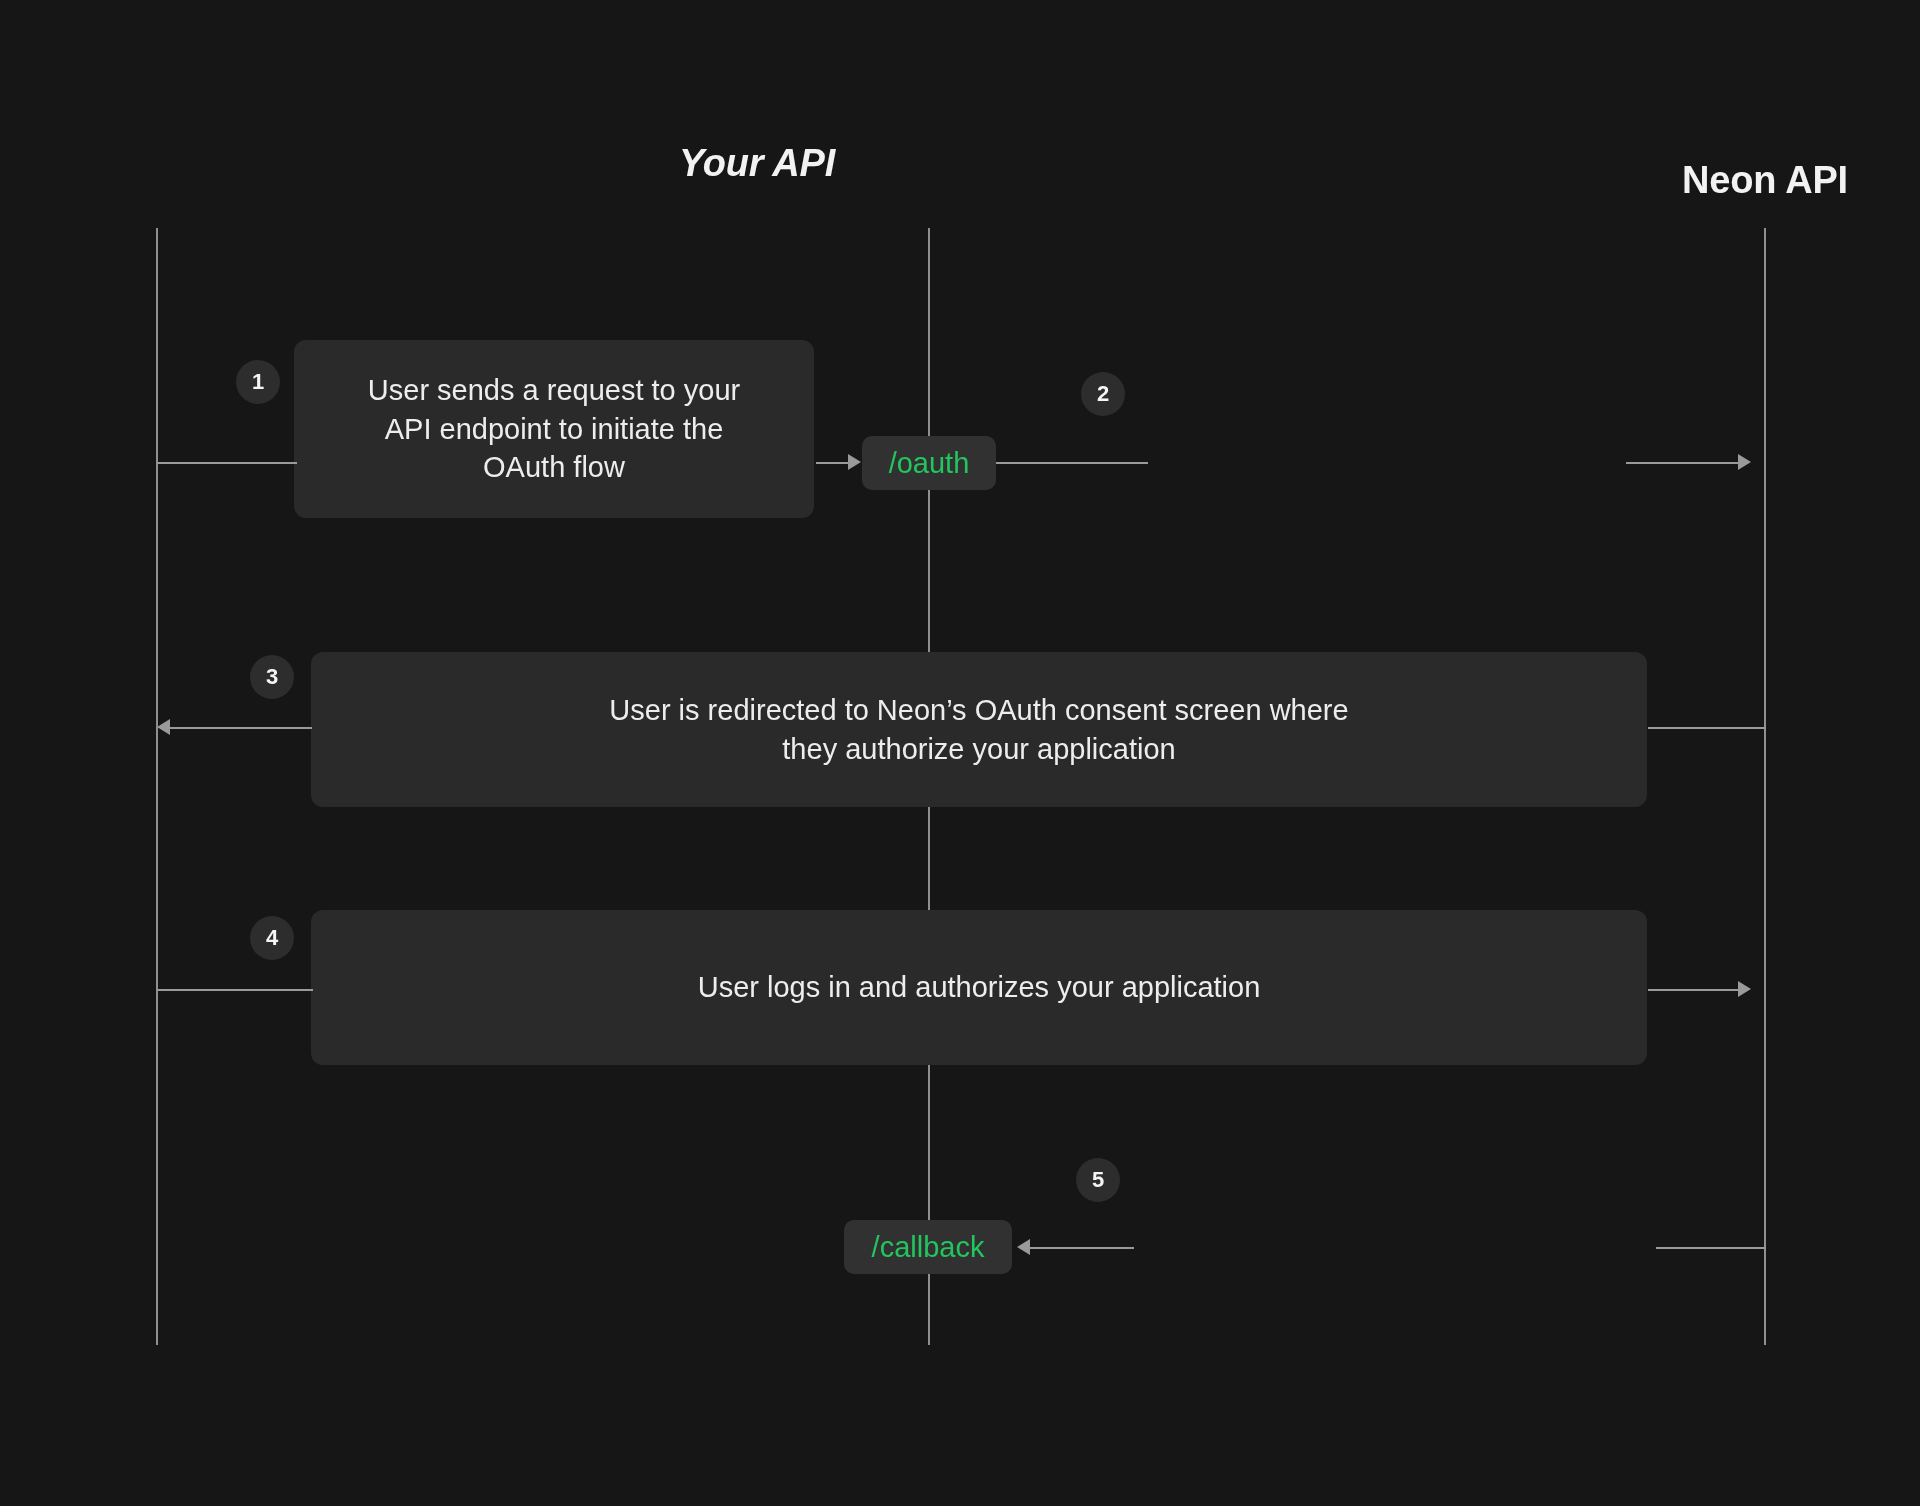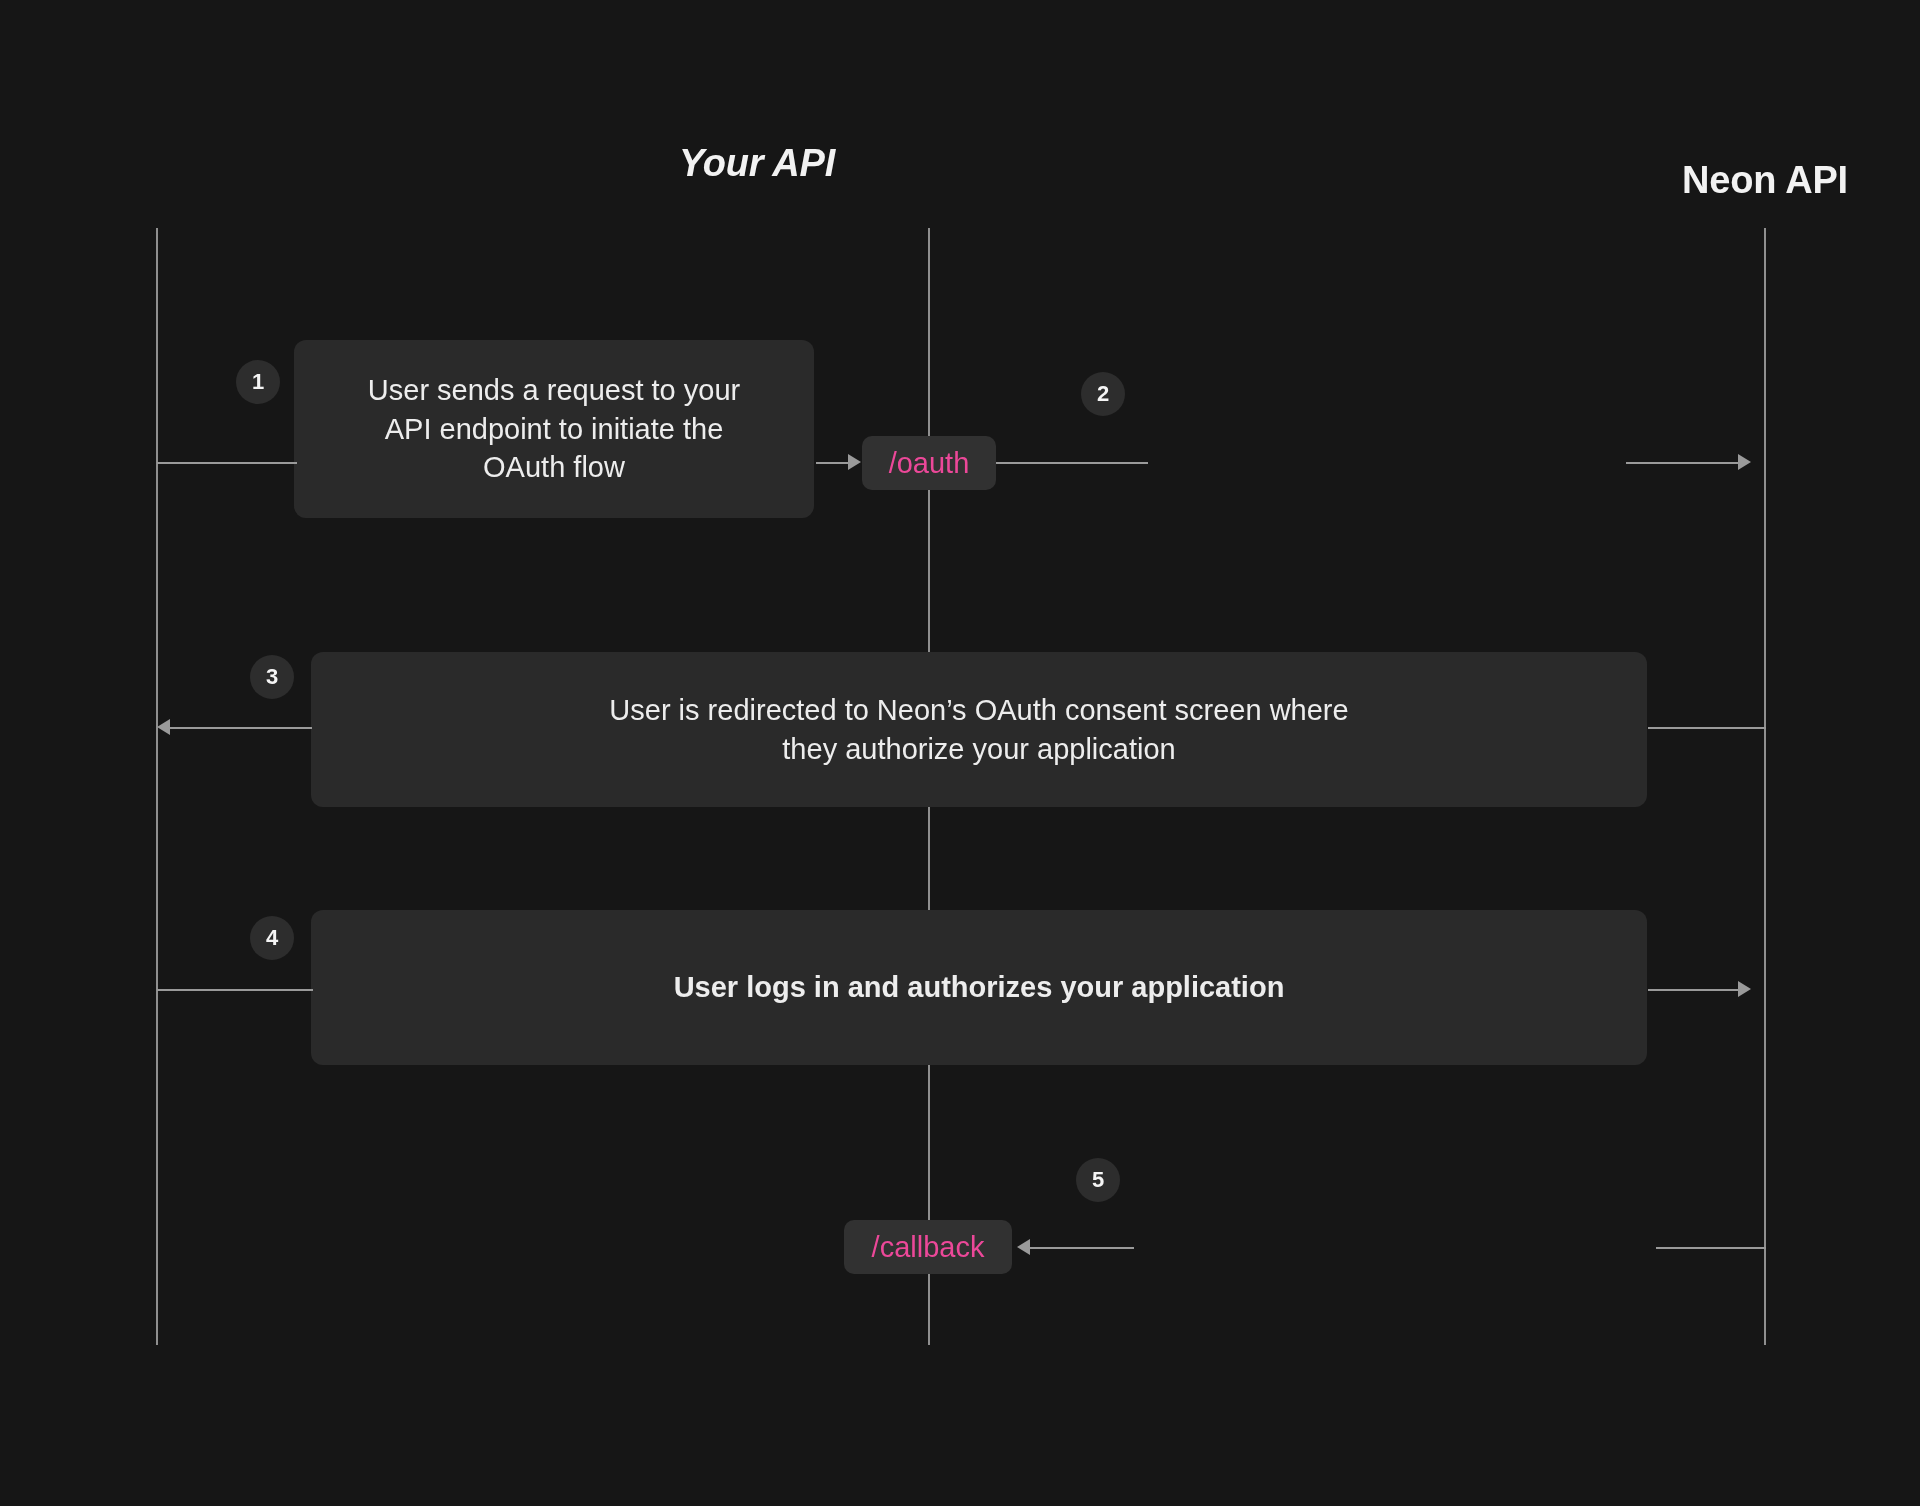--- a/index.html
+++ b/index.html
@@ -59,21 +59,21 @@
     color: #ededed;
     font-size: 29px;
     line-height: 1.34;
     text-align: center;
     white-space: pre-line;
   }
 
   .box-1 { left: 294px;  top: 340px;  width: 520px; height: 178px; }
   .box-2 { left: 1146px; top: 358px;  width: 480px; height: 178px; }
   .box-3 { left: 311px;  top: 652px;  width: 1336px; height: 155px; }
-  .box-4 { left: 311px;  top: 910px;  width: 1336px; height: 155px; font-weight: bold; }
+  .box-4 { left: 311px;  top: 910px;  width: 1336px; height: 155px; }
   .box-5 { left: 1134px; top: 1160px; width: 522px;  height: 196px; }
 
   
   .badge {
     position: absolute;
     width: 44px;
     height: 44px;
     border-radius: 50%;
     background: #2d2d2d;
     color: #f5f5f5;
@@ -88,21 +88,21 @@
   .badge-2 { left: 1081px; top: 372px; }
   .badge-3 { left: 250px;  top: 655px; }
   .badge-4 { left: 250px;  top: 916px; }
   .badge-5 { left: 1076px; top: 1158px; }
 
   
   .chip {
     position: absolute;
     background: #313131;
     border-radius: 10px;
-    color: #ec4899;
+    color: #22c55e;
     font-size: 29px;
     display: flex;
     align-items: center;
     justify-content: center;
     padding: 0 18px;
     box-sizing: border-box;
     z-index: 5;
     height: 54px;
   }
   .chip-oauth    { left: 862px; top: 436px;  width: 134px; }

